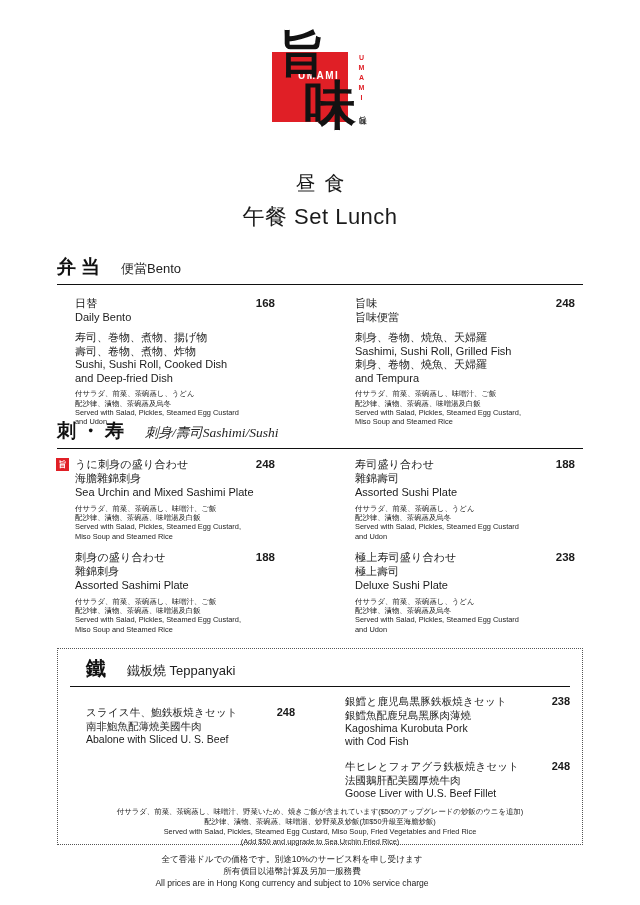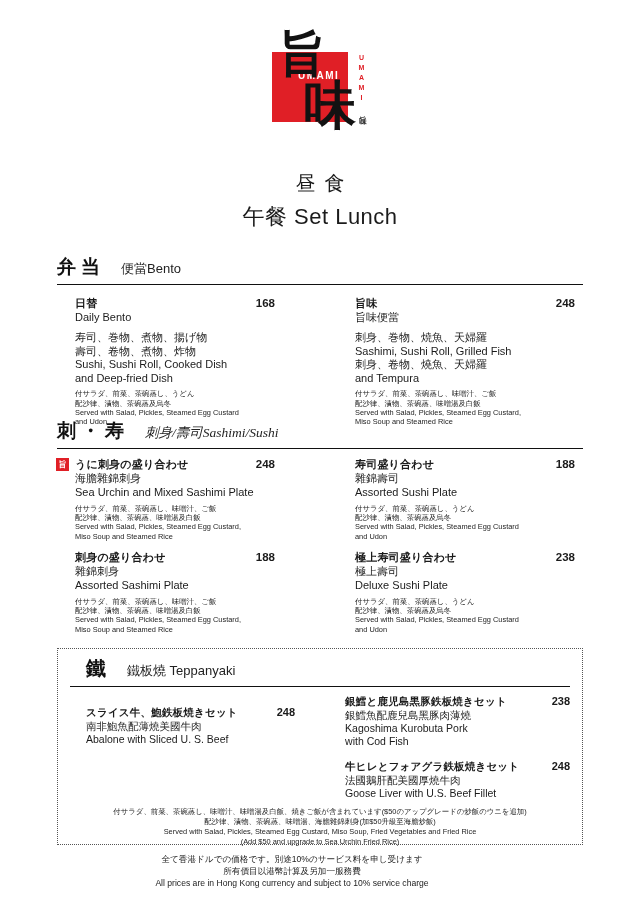--- a/index.html
+++ b/index.html
@@ -48,21 +48,21 @@
   }
   .sec-sub { font-size:13px; color:#222; }
   .sec-sub.italic { font-family:"Liberation Serif","DejaVu Serif",serif; font-style:italic; font-size:13.5px; }
   .sec-rule { border:none; border-top:1.6px solid #111; margin-top:4px; }
   .cols { display:flex; padding-left:18px; }
   .col-l { width:200px; margin-right:80px; }
   .col-r { width:220px; }
   
   .item { position:relative; }
   .item-head { display:flex; justify-content:space-between; align-items:baseline; }
-  .item-name { font-weight:bold; font-size:11px; white-space:nowrap; letter-spacing:0.2px; }
+  .item-name { font-weight:normal; font-size:11px; white-space:nowrap; letter-spacing:0.2px; }
   .item-price { font-weight:bold; font-size:11.5px; margin-left:6px; }
   .line { font-size:11px; line-height:1.27; }
   .desc { margin-top:6px; }
   .desc .line { line-height:1.24; }
   .served { margin-top:4px; }
   .sline { font-size:7.4px; line-height:1.25; color:#222; }
   .mark-icon {
     position:absolute; left:-19px; top:1px; width:13px; height:13px;
     background:#e01f26; color:#fff; font-size:8px; line-height:13px; text-align:center;
     font-family:"Liberation Serif","DejaVu Serif",serif; font-weight:bold;
@@ -259,22 +259,22 @@
         <div class="item-head">
           <span class="item-name">牛ヒレとフォアグラ鉄板焼きセット</span>
           <span class="item-price">248</span>
         </div>
         <div class="line">法國鵝肝配美國厚燒牛肉</div>
         <div class="line">Goose Liver with U.S. Beef Fillet</div>
       </div>
     </div>
   </div>
   <div class="footnote">
-    <div class="fline">付サラダ、前菜、茶碗蒸し、味噌汁、味噌湯及白飯、焼きご飯が含まれています($50のアップグレードの炒飯のウニを追加)</div>
-    <div class="fline">配沙律、漬物、茶碗蒸、味噌湯、海膽雜錦刺身(加$50升級至海膽炒飯)</div>
+    <div class="fline">付サラダ、前菜、茶碗蒸し、味噌汁、野菜いため、焼きご飯が含まれています($50のアップグレードの炒飯のウニを追加)</div>
+    <div class="fline">配沙律、漬物、茶碗蒸、味噌湯、炒野菜及炒飯(加$50升級至海膽炒飯)</div>
     <div class="fline">Served with Salad, Pickles, Steamed Egg Custard, Miso Soup, Fried Vegetables and Fried Rice</div>
     <div class="fline">(Add $50 and upgrade to Sea Urchin Fried Rice)</div>
   </div>
 </div>
 
 <div class="footer">
   <div class="footer-line">全て香港ドルでの価格です。別途10%のサービス料を申し受けます</div>
   <div class="footer-line">所有價目以港幣計算及另加一服務費</div>
   <div class="footer-line">All prices are in Hong Kong currency and subject to 10% service charge</div>
 </div>

